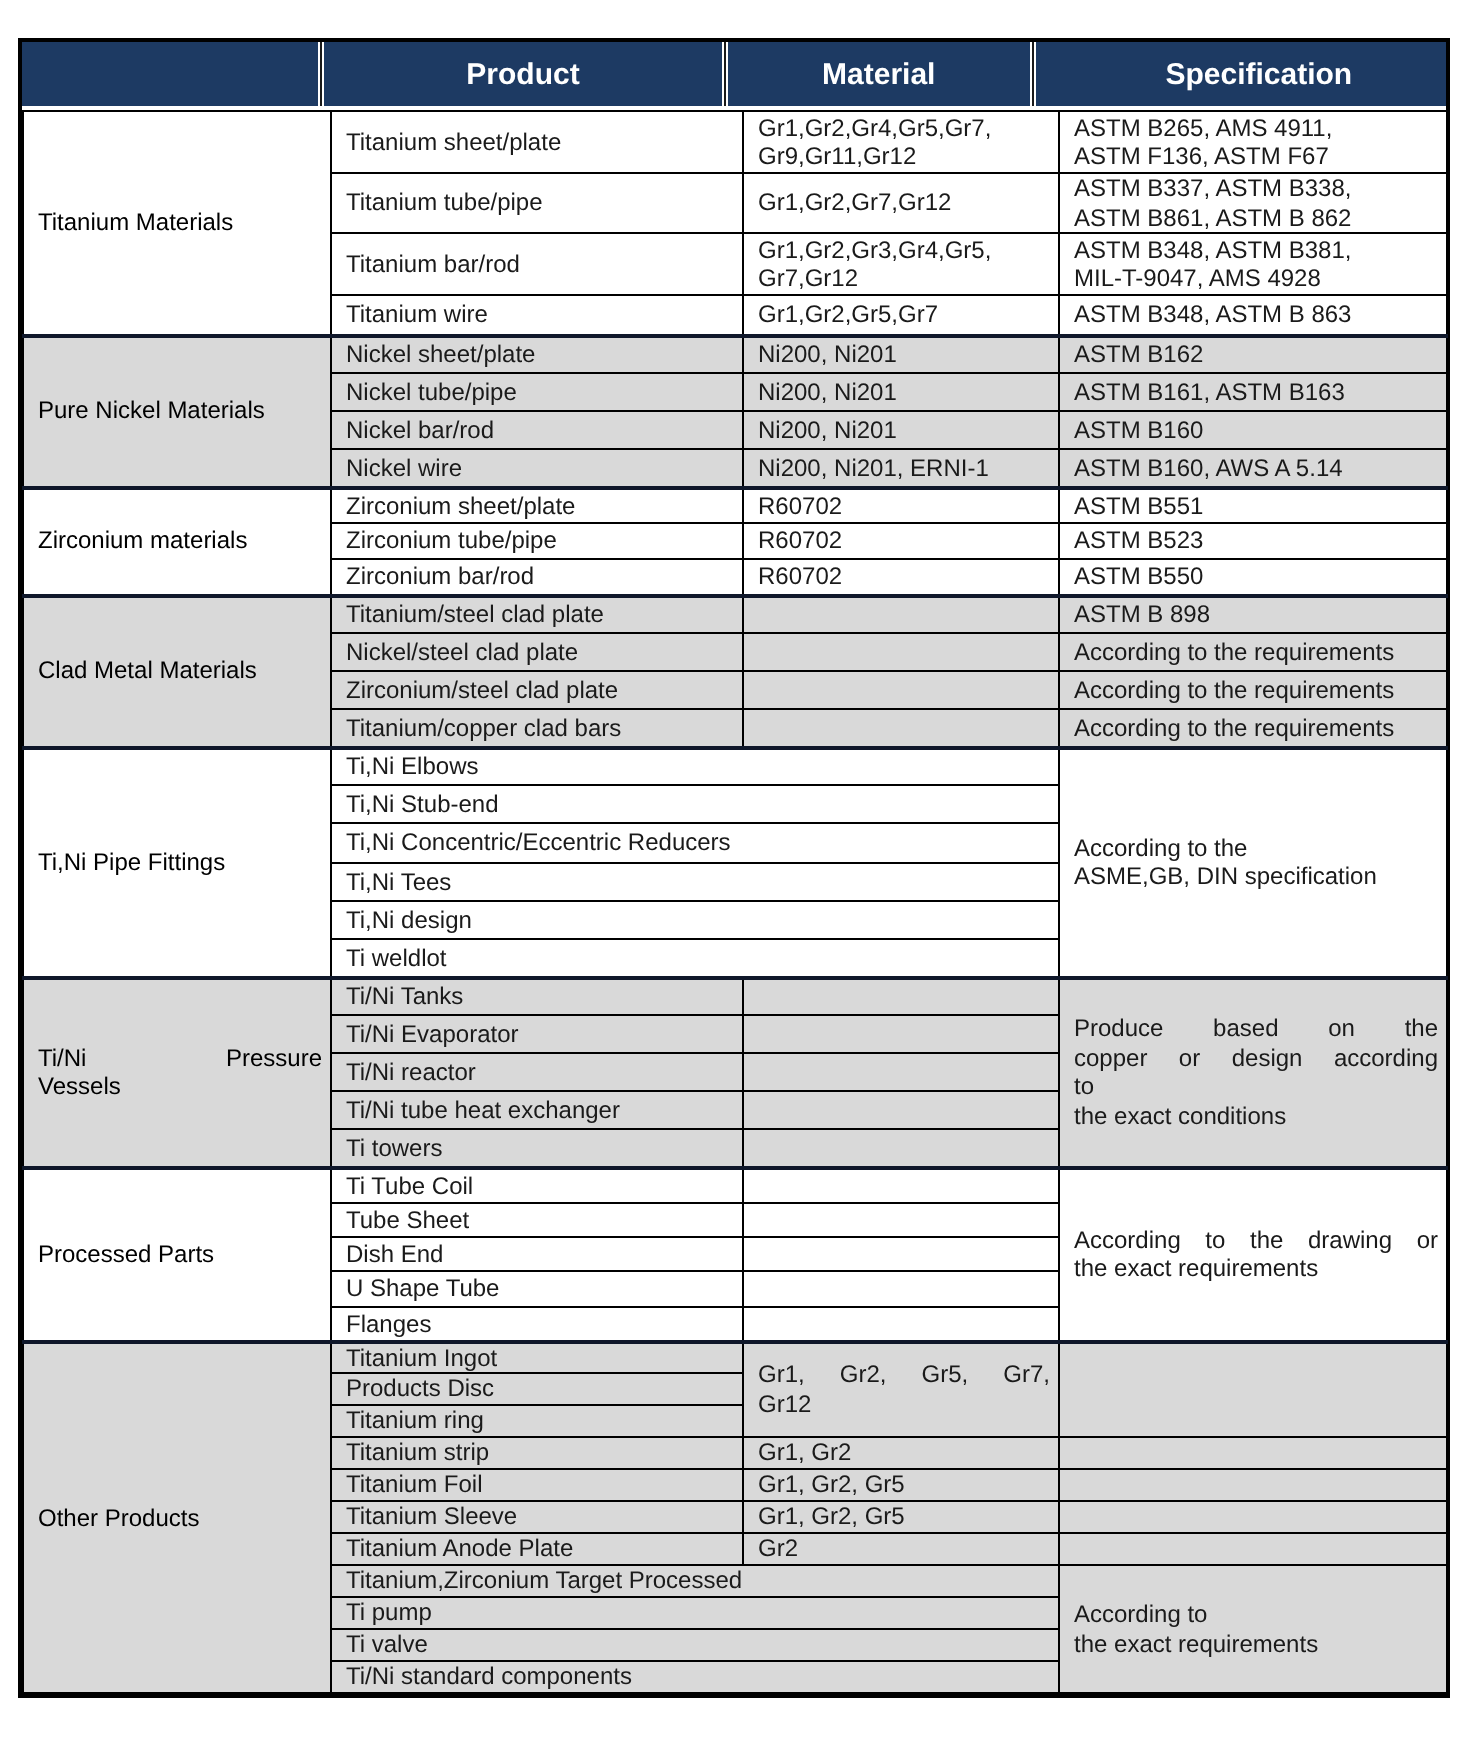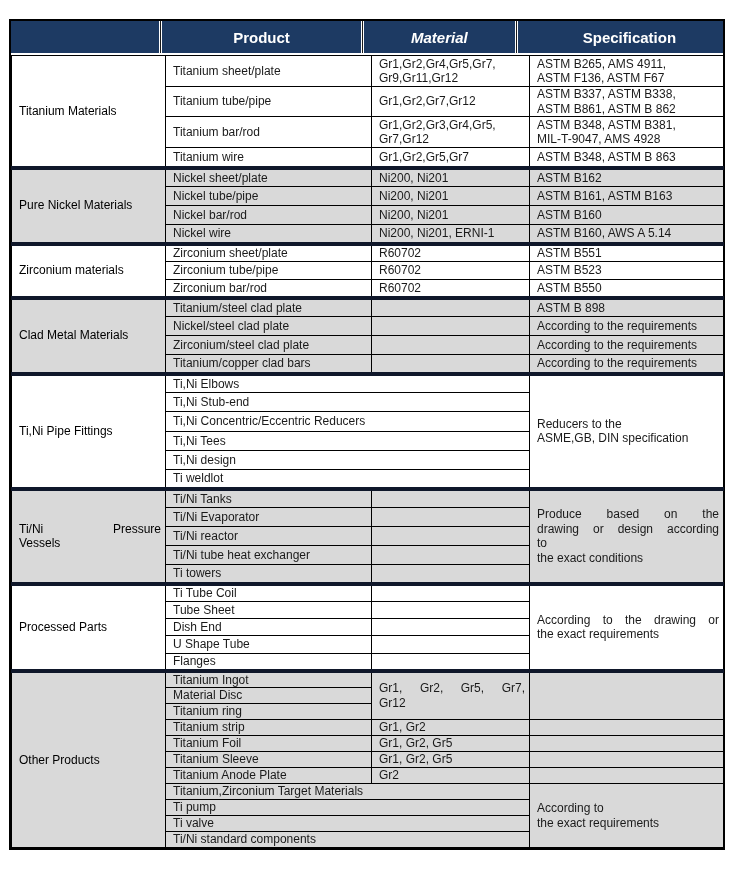--- a/index.html
+++ b/index.html
@@ -3,30 +3,30 @@
 <meta charset="utf-8">
 <style>
   html,body{margin:0;padding:0;background:#ffffff;}
   .page{position:relative;width:736px;height:878px;background:#ffffff;
         font-family:"Liberation Sans",sans-serif;color:#1a1a1a;}
   .tablewrap{position:absolute;left:9px;top:19px;width:712px;border:2px solid #000;}
   
   .hdr{display:flex;height:32px;background:#1d3a63;}
   .hcell{background:#1d3a63;color:#fff;font-weight:bold;font-size:15px;
          display:flex;align-items:center;justify-content:center;box-sizing:border-box;}
-  .hc0{width:152px;}.hc1{width:204px;}.hc2{width:155px;font-style:italic;}.hc3{width:192px;margin-left:18px;}
+  .hc0{width:152px;}.hc1{width:204px;}.hc2{width:155px;}.hc3{width:192px;margin-left:18px;}
   .hsep{width:3px;background:#fff;position:relative;}
   .hsep::after{content:"";position:absolute;left:1px;top:0;bottom:0;width:1px;background:#1a1a1a;}
   .hgap{height:2px;background:#fff;}
   
   table{border-collapse:collapse;table-layout:fixed;width:712px;font-size:12px;}
   col.c0{width:154px;}col.c1{width:206px;}col.c2{width:158px;}col.c3{width:194px;}
   td{border:1px solid #000;padding:0 4px 0 7px;vertical-align:middle;
      line-height:14.5px;overflow:hidden;}
-  tr.st td{border-top:4px solid #0f172a;}
+  tr.st td{border-top:2px solid #0f172a;}
   tr.sh td{background:#d9d9d9;}
   td.cat{font-weight:normal;color:#000;font-size:12px;}
   td.pre{white-space:pre-line;}
   .jl{text-align:justify;text-align-last:justify;}
   .h31{height:31px}.h29{height:29px}.h20{height:20px}.h19{height:19px}
   .h18{height:18px}.h17{height:17px}.h16{height:16px}
 </style>
 </head>
 <body>
 
@@ -137,21 +137,21 @@
           </tr>
       <tr class="sh h19">
             <td>Titanium/copper clad bars</td>
             <td></td>
             <td>According to the requirements</td>
           </tr>
 
       <tr class="st h19">
             <td class="cat" rowspan="6">Ti,Ni Pipe Fittings</td>
             <td colspan="2">Ti,Ni Elbows</td>
-            <td class="pre" rowspan="6">Reducers to the
+            <td class="pre" rowspan="6">According to the
 ASME,GB, DIN specification</td>
           </tr>
       <tr class="h19">
             <td colspan="2">Ti,Ni Stub-end</td>
           </tr>
       <tr class="h20">
             <td colspan="2">Ti,Ni Concentric/Eccentric Reducers</td>
           </tr>
       <tr class="h19">
             <td colspan="2">Ti,Ni Tees</td>
@@ -165,21 +165,21 @@
 
       <tr class="st sh h19">
             <td class="cat" rowspan="5">
               <div class="jl">Ti/Ni Pressure</div>
               <div>Vessels</div>
             </td>
             <td>Ti/Ni Tanks</td>
             <td></td>
             <td rowspan="5">
               <div class="jl">Produce based on the</div>
-              <div class="jl">drawing or design according</div>
+              <div class="jl">copper or design according</div>
               <div>to</div>
               <div>the exact conditions</div>
             </td>
           </tr>
       <tr class="sh h19">
             <td>Ti/Ni Evaporator</td>
             <td></td>
           </tr>
       <tr class="sh h19">
             <td>Ti/Ni reactor</td>
@@ -223,21 +223,21 @@
       <tr class="st sh h16">
             <td class="cat" rowspan="11">Other Products</td>
             <td>Titanium Ingot</td>
             <td rowspan="3">
               <div class="jl">Gr1, Gr2, Gr5, Gr7,</div>
               <div>Gr12</div>
             </td>
             <td rowspan="3"></td>
           </tr>
       <tr class="sh h16">
-            <td>Material Disc</td>
+            <td>Products Disc</td>
           </tr>
       <tr class="sh h16">
             <td>Titanium ring</td>
           </tr>
       <tr class="sh h16">
             <td>Titanium strip</td>
             <td>Gr1, Gr2</td>
             <td></td>
           </tr>
       <tr class="sh h16">
@@ -249,21 +249,21 @@
             <td>Titanium Sleeve</td>
             <td>Gr1, Gr2, Gr5</td>
             <td></td>
           </tr>
       <tr class="sh h16">
             <td>Titanium Anode Plate</td>
             <td>Gr2</td>
             <td></td>
           </tr>
       <tr class="sh h16">
-            <td colspan="2">Titanium,Zirconium Target Materials</td>
+            <td colspan="2">Titanium,Zirconium Target Processed</td>
             <td class="pre" rowspan="4">According to
 the exact requirements</td>
           </tr>
       <tr class="sh h16">
             <td colspan="2">Ti pump</td>
           </tr>
       <tr class="sh h16">
             <td colspan="2">Ti valve</td>
           </tr>
       <tr class="sh h16">

